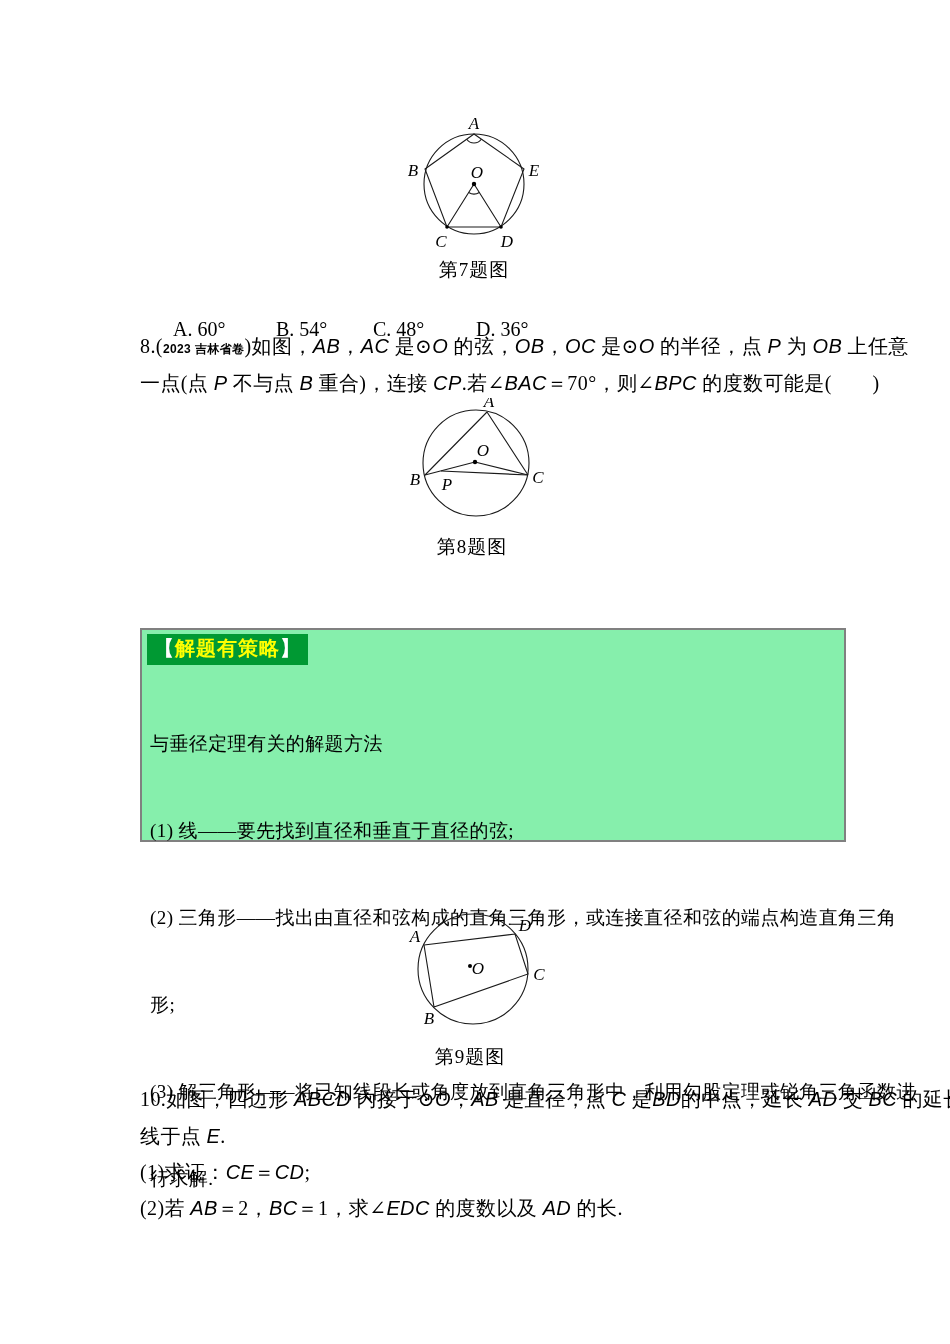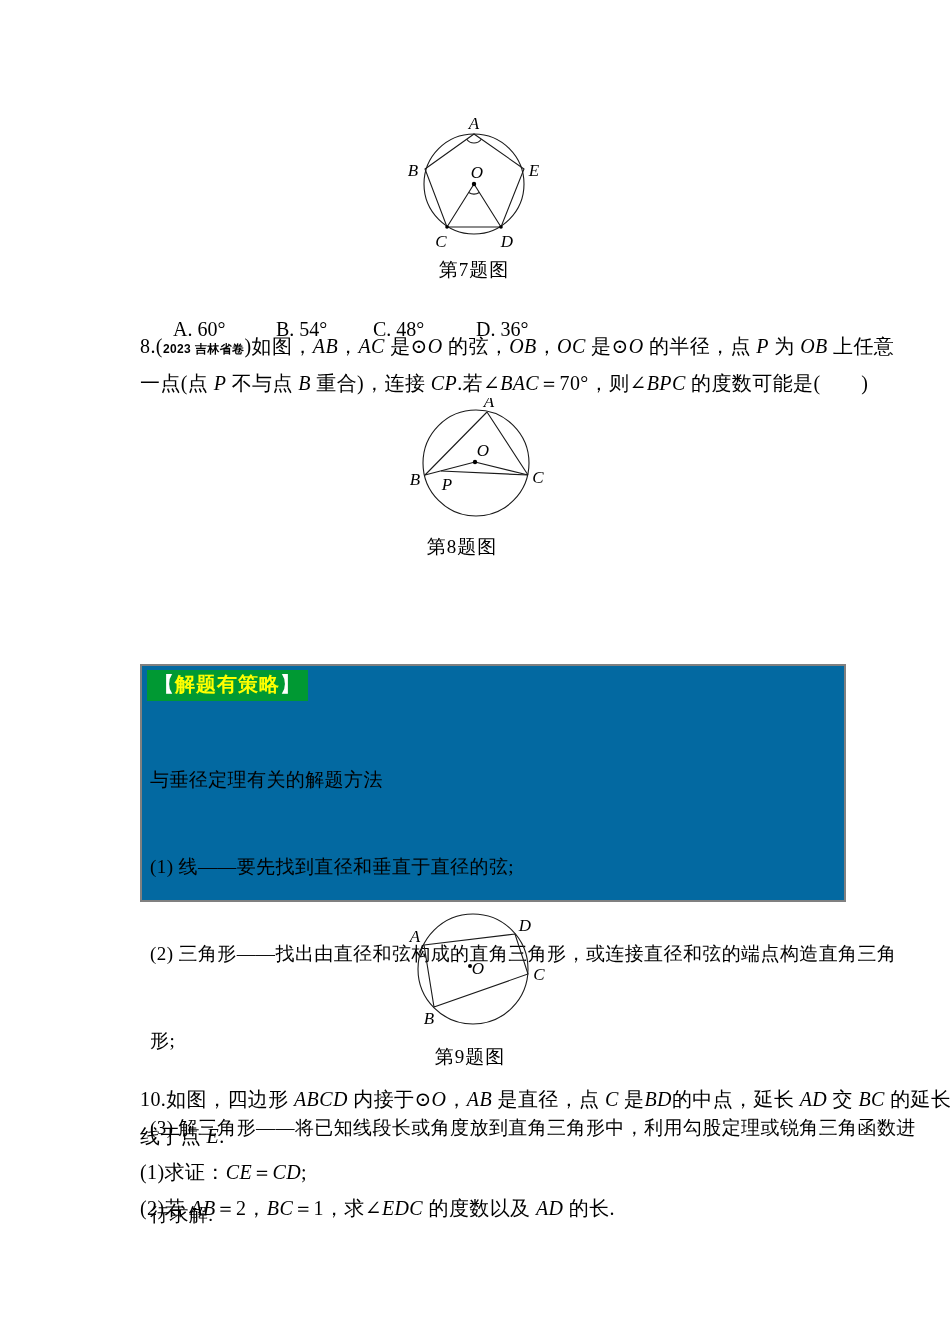--- a/index.html
+++ b/index.html
@@ -1,36 +1,36 @@
 <!DOCTYPE html>
 <html><head>
 <meta charset="utf-8">
 <style>
   html,body{margin:0;padding:0;background:#fff;}
   .page{position:relative;width:950px;height:1344px;background:#ffffff;overflow:hidden;
         font-family:"Liberation Serif","DejaVu Serif","DejaVu Sans",serif;color:#000;}
   .t{position:absolute;font-size:20px;line-height:24px;white-space:pre;letter-spacing:0.4px;}
-  .t i{font-family:Liberation Serif, serif;}
+  .t i{font-family:Liberation Sans, sans-serif;}
   .bold{font-weight:bold;font-family:"Liberation Sans","DejaVu Sans",sans-serif;font-size:12px;}
   .caption{position:absolute;font-size:19px;text-align:center;letter-spacing:1px;}
   .opts{position:absolute;font-size:20px;white-space:pre;}
   .opts span{display:inline-block;}
   .row1 span:nth-child(1){width:103px}
   .row1 span:nth-child(2){width:97px}
   .row1 span:nth-child(3){width:103px}
   .row2 span:nth-child(1){width:106px}
   .row2 span:nth-child(2){width:107px}
   .row2 span:nth-child(3){width:115px}
   .fig{position:absolute;}
   .fig path,.fig line,.fig circle.ring{fill:none;stroke:#1a1a1a;stroke-width:1.1;}
   .fig circle.dot{fill:#000;stroke:none;}
   .fig text{font-size:17px;font-style:italic;fill:#000;text-anchor:middle;
             font-family:"Liberation Serif","DejaVu Serif",serif;}
-  .sbox{position:absolute;left:140px;top:664px;width:706px;height:238px;
-        border:2px solid #808080;background:#0369a1;box-sizing:border-box;}
+  .sbox{position:absolute;left:140px;top:628px;width:706px;height:214px;
+        border:2px solid #808080;background:#86efac;box-sizing:border-box;}
   .badge{display:inline-block;margin:4px 0 0 5px;padding:1px 7px 3px 7px;
          font-weight:bold;font-size:20px;letter-spacing:1px;}
   .sbody{margin:6px 8px 0 8px;font-size:19px;line-height:29px;
          letter-spacing:0.4px;white-space:pre-wrap;}
   .sbody div{white-space:pre;}
 </style>
 </head>
 <body>
 
 <div class="page">
@@ -65,21 +65,21 @@
     <path d="M487 412 L425 475 M487 412 L528 475"></path>
     <path d="M475 462 L425 475 M475 462 L528 475"></path>
     <path d="M441 471 L528 475"></path>
     <circle class="dot" cx="475" cy="462" r="2.2"></circle>
     <text x="489" y="407">A</text>
     <text x="483" y="456">O</text>
     <text x="415" y="485">B</text>
     <text x="447" y="490">P</text>
     <text x="538" y="483">C</text>
   </svg>
-  <div class="caption" style="left:392px;top:534px;width:140px">第8题图</div>
+  <div class="caption" style="left:402px;top:534px;width:140px">第8题图</div>
 
 
   <div class="sbox" style="border-color: rgb(128, 128, 128);">
     <div class="badge" id="badge" style="background: rgb(0, 153, 51);"><span id="badge-l" style="color: rgb(255, 255, 255);">【</span><span id="badge-t" style="color: rgb(255, 255, 0);">解题有策略</span><span id="badge-r" style="color: rgb(255, 255, 255);">】</span></div>
     <div class="sbody">
       <div>与垂径定理有关的解题方法</div>
       <div>(1) 线——要先找到直径和垂直于直径的弦;</div>
       <div>(2) 三角形——找出由直径和弦构成的直角三角形，或连接直径和弦的端点构造直角三角</div>
       <div>形;</div>
       <div>(3) 解三角形——将已知线段长或角度放到直角三角形中，利用勾股定理或锐角三角函数进</div>

